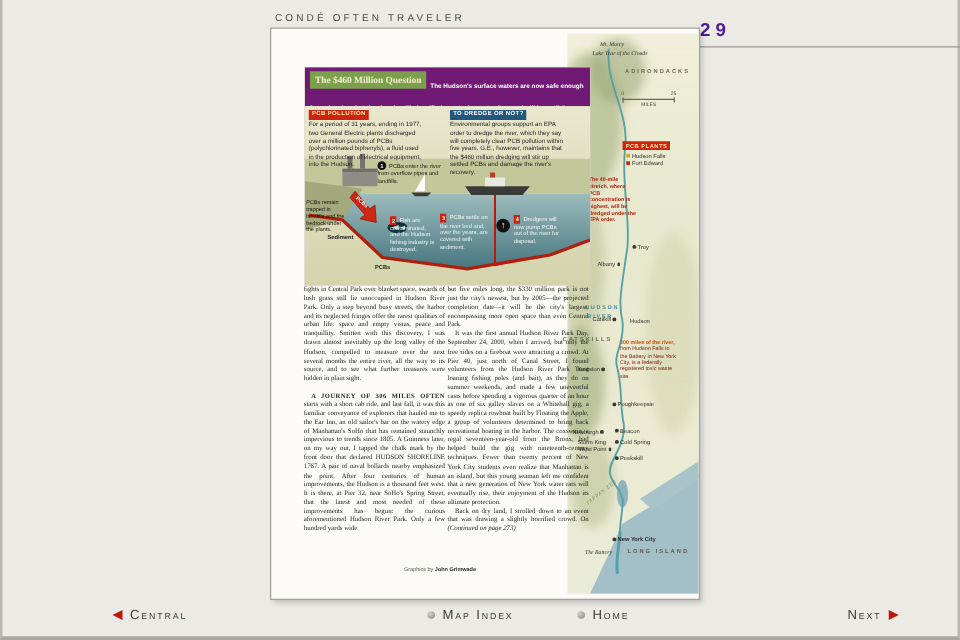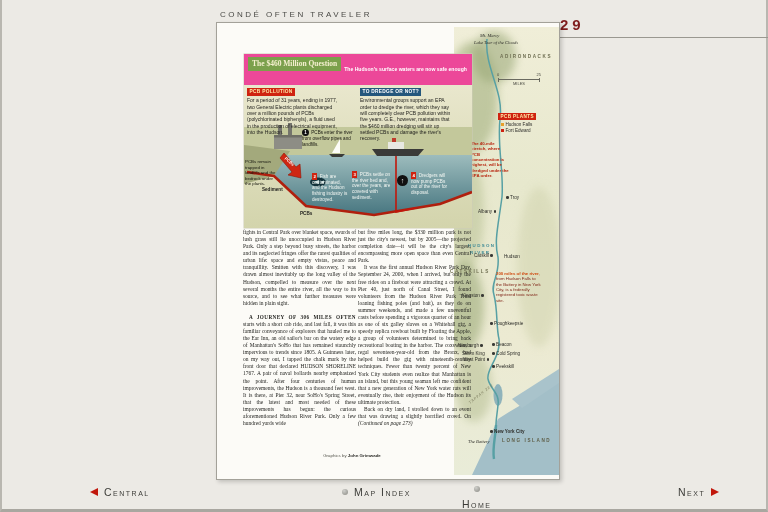--- a/index.html
+++ b/index.html
@@ -2,21 +2,21 @@
 <html><head>
 <meta charset="utf-8">
 <style>
   html,body{margin:0;padding:0;}
   body{width:768px;height:512px;background:#eceae5;position:relative;overflow:hidden;
        font-family:"Liberation Sans",sans-serif;}
   .stage{position:absolute;inset:0;border-left:2px solid #b9b7b0;border-right:2px solid #b9b7b0;
          border-bottom:3px solid #a9a7a0;box-sizing:border-box;}
   
   .brand{position:absolute;left:218px;top:10px;font-size:8px;letter-spacing:2.5px;color:#4a4a46;}
-  .pagenum{position:absolute;left:558px;top:16px;font-size:15px;letter-spacing:4px;color:#7f1d1d;font-weight:600;}
+  .pagenum{position:absolute;left:558px;top:16px;font-size:15px;letter-spacing:4px;color:#4c1d95;font-weight:600;}
   .pagerule{position:absolute;left:552px;top:37px;width:214px;height:1px;background:#9a9890;}
   
   .sheet{position:absolute;left:214px;top:22px;width:342px;height:456px;background:#fcfbf7;
          border:1px solid #a3a199;box-shadow:2px 2px 4px rgba(0,0,0,.18);overflow:hidden;}
   
   .map{position:absolute;left:237px;top:4px;width:105px;height:448px;
        background:linear-gradient(180deg,#f0eed8 0%,#e7e8cd 35%,#ecead2 70%,#e9ecd8 100%);}
   .map svg{position:absolute;inset:0;}
   .maplabel{position:absolute;font-size:4.6px;color:#33332e;white-space:nowrap;}
   .itl{font-family:"Liberation Serif",serif;font-style:italic;}
@@ -30,21 +30,21 @@
   .town{position:absolute;font-size:4.6px;color:#2e2e2a;white-space:nowrap;display:flex;align-items:center;gap:1.5px;}
   .dot{width:2.6px;height:2.6px;border-radius:50%;background:#3a3a36;display:inline-block;}
   .sq{width:3px;height:3px;display:inline-block;}
   .scale{position:absolute;left:42px;top:45px;width:46px;font-size:4px;color:#4a4a42;text-align:center;}
   .scale .bar{height:1px;background:#6a6a60;margin:2px 2px 1px;position:relative;}
   .scale .bar:before,.scale .bar:after{content:"";position:absolute;top:-1.5px;width:1px;height:4px;background:#6a6a60;}
   .scale .bar:before{left:0;} .scale .bar:after{right:0;}
   .scale .ends{display:flex;justify-content:space-between;padding:0 1px;}
   
   .ig{position:absolute;left:27px;top:31px;width:228px;height:174px;box-shadow:0 0 0 .5px #cfcdb9;}
-  .ig-header{background:#ec4899;padding:3px 4px 2px;height:31px;box-sizing:border-box;overflow:hidden;}
+  .ig-header{background:#701a75;padding:3px 4px 2px;height:31px;box-sizing:border-box;overflow:hidden;}
   .ig-title{float:left;background:#7ba04c;color:#f5efcf;font-family:"Liberation Serif",serif;
             font-size:7.5px;font-weight:bold;padding:2px 4px 2.5px;margin:0 3px 1px 0;white-space:nowrap;}
   .ig-intro{color:#ffffff;font-size:5.1px;font-weight:bold;line-height:1.32;}
   .ig-body{position:relative;height:143px;background:#e2e2c0;overflow:hidden;}
   .ig-art{position:absolute;left:0;top:0;}
   .ig-block{position:absolute;font-size:5px;line-height:1.28;color:#23231f;}
   .tag{display:inline-block;font-weight:bold;font-size:4.8px;padding:1px 2.5px;margin-bottom:1px;letter-spacing:.3px;}
   .tag-red{background:#cf2310;color:#ffe9a8;}
   .tag-blue{background:#24577c;color:#fff;}
   .callout{position:absolute;font-size:4.6px;line-height:1.25;}
@@ -307,21 +307,21 @@
 
   <div class="nav">
     <div class="navitem" style="left:88px;top:8px;">
       <span class="tri-left"></span>
       <span>Central</span>
     </div>
     <div class="navitem" style="left:340px;top:8px;">
       <span class="bullet"></span>
       <span>Map Index</span>
     </div>
-    <div class="navitem" style="left:460px;top:8px;flex-direction:column;">
+    <div class="navitem" style="left:460px;top:8px;">
       <span class="bullet"></span>
       <span>Home</span>
     </div>
     <div class="navitem" style="left:676px;top:8px;">
       <span>Next</span>
       <span class="tri-right"></span>
     </div>
   </div>
 
 </div>

